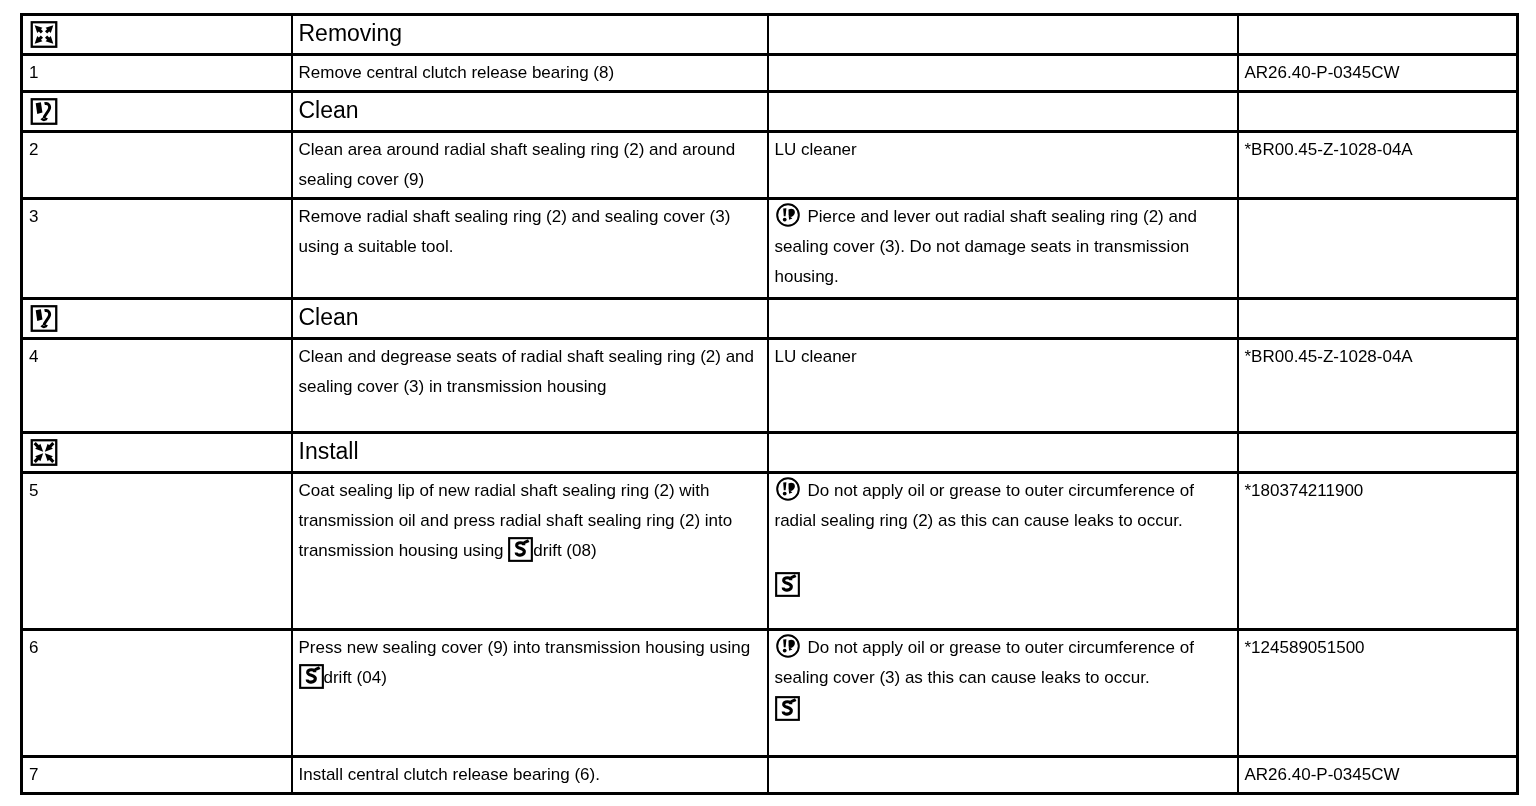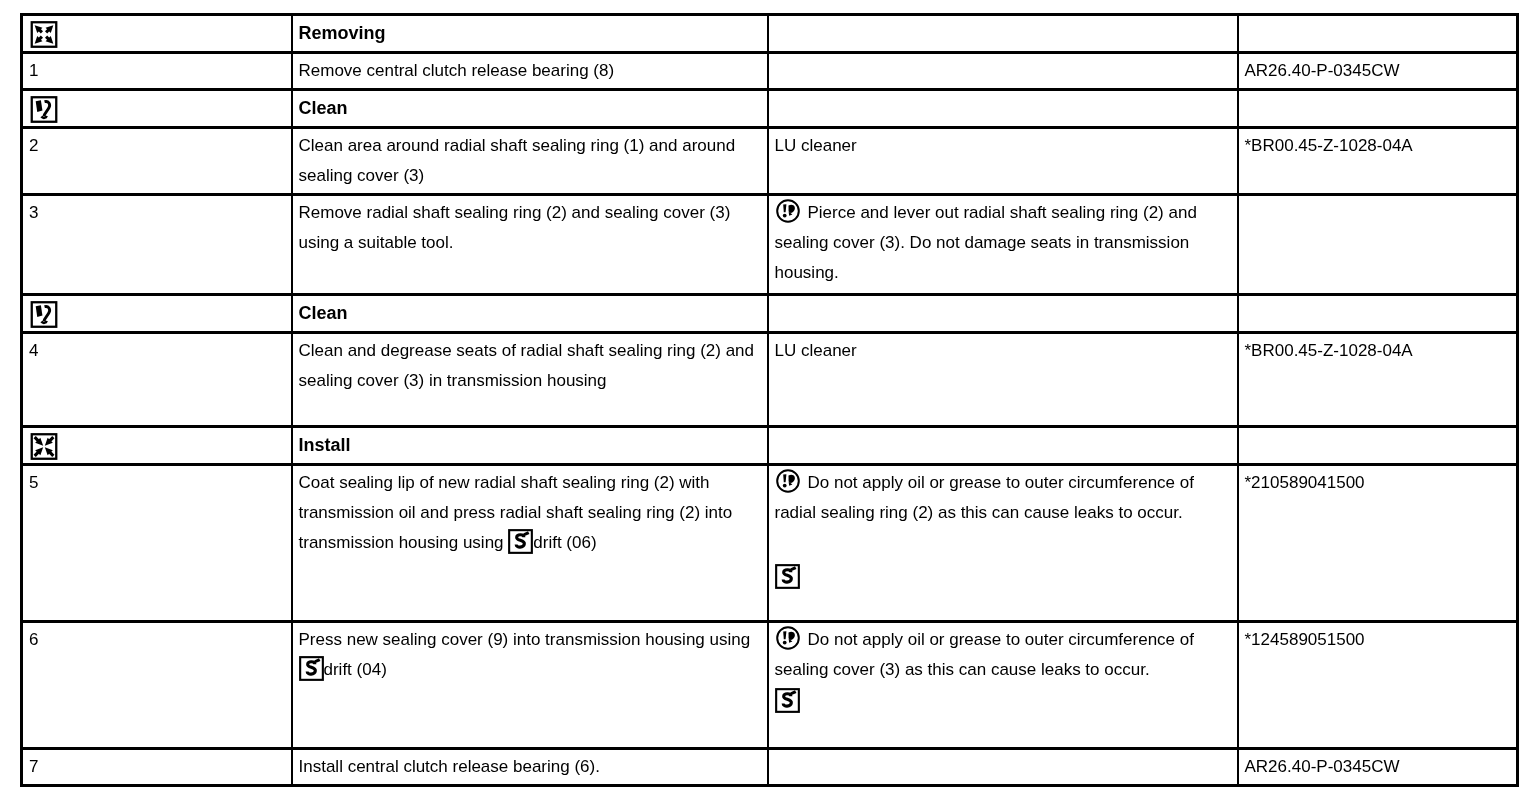--- a/index.html
+++ b/index.html
@@ -26,21 +26,21 @@
     vertical-align: top;
     padding: 2px 8px 2px 6px;
     font-size: 17px;
     line-height: 30px;
     overflow: hidden;
   }
   .col1 { width: 270px; }
   .col2 { width: 476px; }
   .col3 { width: 470px; }
   .col4 { width: 280px; }
-  .section-label { font-weight: bold; font-size: 18px; }
+  .section-label { font-weight: normal; font-size: 23px; }
   .icon { display: inline-block; vertical-align: middle; }
   .icon svg { display: block; }
   .sec-icon { margin-top: 2px; }
   .note-icon-wrap { margin-right: 7px; vertical-align: -6px; }
   .tool-inline { vertical-align: -6px; }
   .tool-row { line-height: 0; }
   .ref-bottom { vertical-align: bottom; padding-bottom: 8px; }
   .gap-lg { margin-top: 36px; }
   .gap-sm { margin-top: 3px; }
 </style>
@@ -134,21 +134,21 @@
                 <use href="#sym-clean"></use>
               </svg></span>
         </td>
         <td><span class="section-label">Clean</span></td>
         <td></td>
         <td></td>
       </tr>
 
       <tr style="height:64px">
         <td><span>2</span></td>
-        <td><span>Clean area around radial shaft sealing ring (1) and around sealing cover (3)</span></td>
+        <td><span>Clean area around radial shaft sealing ring (2) and around sealing cover (9)</span></td>
         <td><span>LU cleaner</span></td>
         <td><span>*BR00.45-Z-1028-04A</span></td>
       </tr>
 
       <tr style="height:100px">
         <td><span>3</span></td>
         <td><span>Remove radial shaft sealing ring (2) and sealing cover (3) using a suitable tool.</span></td>
         <td>
           <span class="icon note-icon-wrap"><svg width="26" height="26">
                 <use href="#sym-note"></use>
@@ -184,31 +184,31 @@
         <td><span class="section-label">Install</span></td>
         <td></td>
         <td></td>
       </tr>
 
       <tr style="height:157px">
         <td><span>5</span></td>
         <td>
           <span>Coat sealing lip of new radial shaft sealing ring (2) with transmission oil and press radial shaft sealing ring (2) into transmission housing using </span><span class="icon tool-inline"><svg width="25" height="25">
                 <use href="#sym-tool"></use>
-              </svg></span><span>drift (06)</span>
+              </svg></span><span>drift (08)</span>
         </td>
         <td>
           <div><span class="icon note-icon-wrap"><svg width="26" height="26">
                   <use href="#sym-note"></use>
                 </svg></span><span>Do not apply oil or grease to outer circumference of radial sealing ring (2) as this can cause leaks to occur.</span></div>
           <div class="tool-row gap-lg"><span class="icon"><svg width="25" height="25">
                   <use href="#sym-tool"></use>
                 </svg></span></div>
         </td>
-        <td class="ref-bottom"><span>*210589041500</span></td>
+        <td class="ref-bottom"><span>*180374211900</span></td>
       </tr>
 
       <tr style="height:127px">
         <td><span>6</span></td>
         <td>
           <span>Press new sealing cover (9) into transmission housing using </span><span class="icon tool-inline"><svg width="25" height="25">
                 <use href="#sym-tool"></use>
               </svg></span><span>drift (04)</span>
         </td>
         <td>

